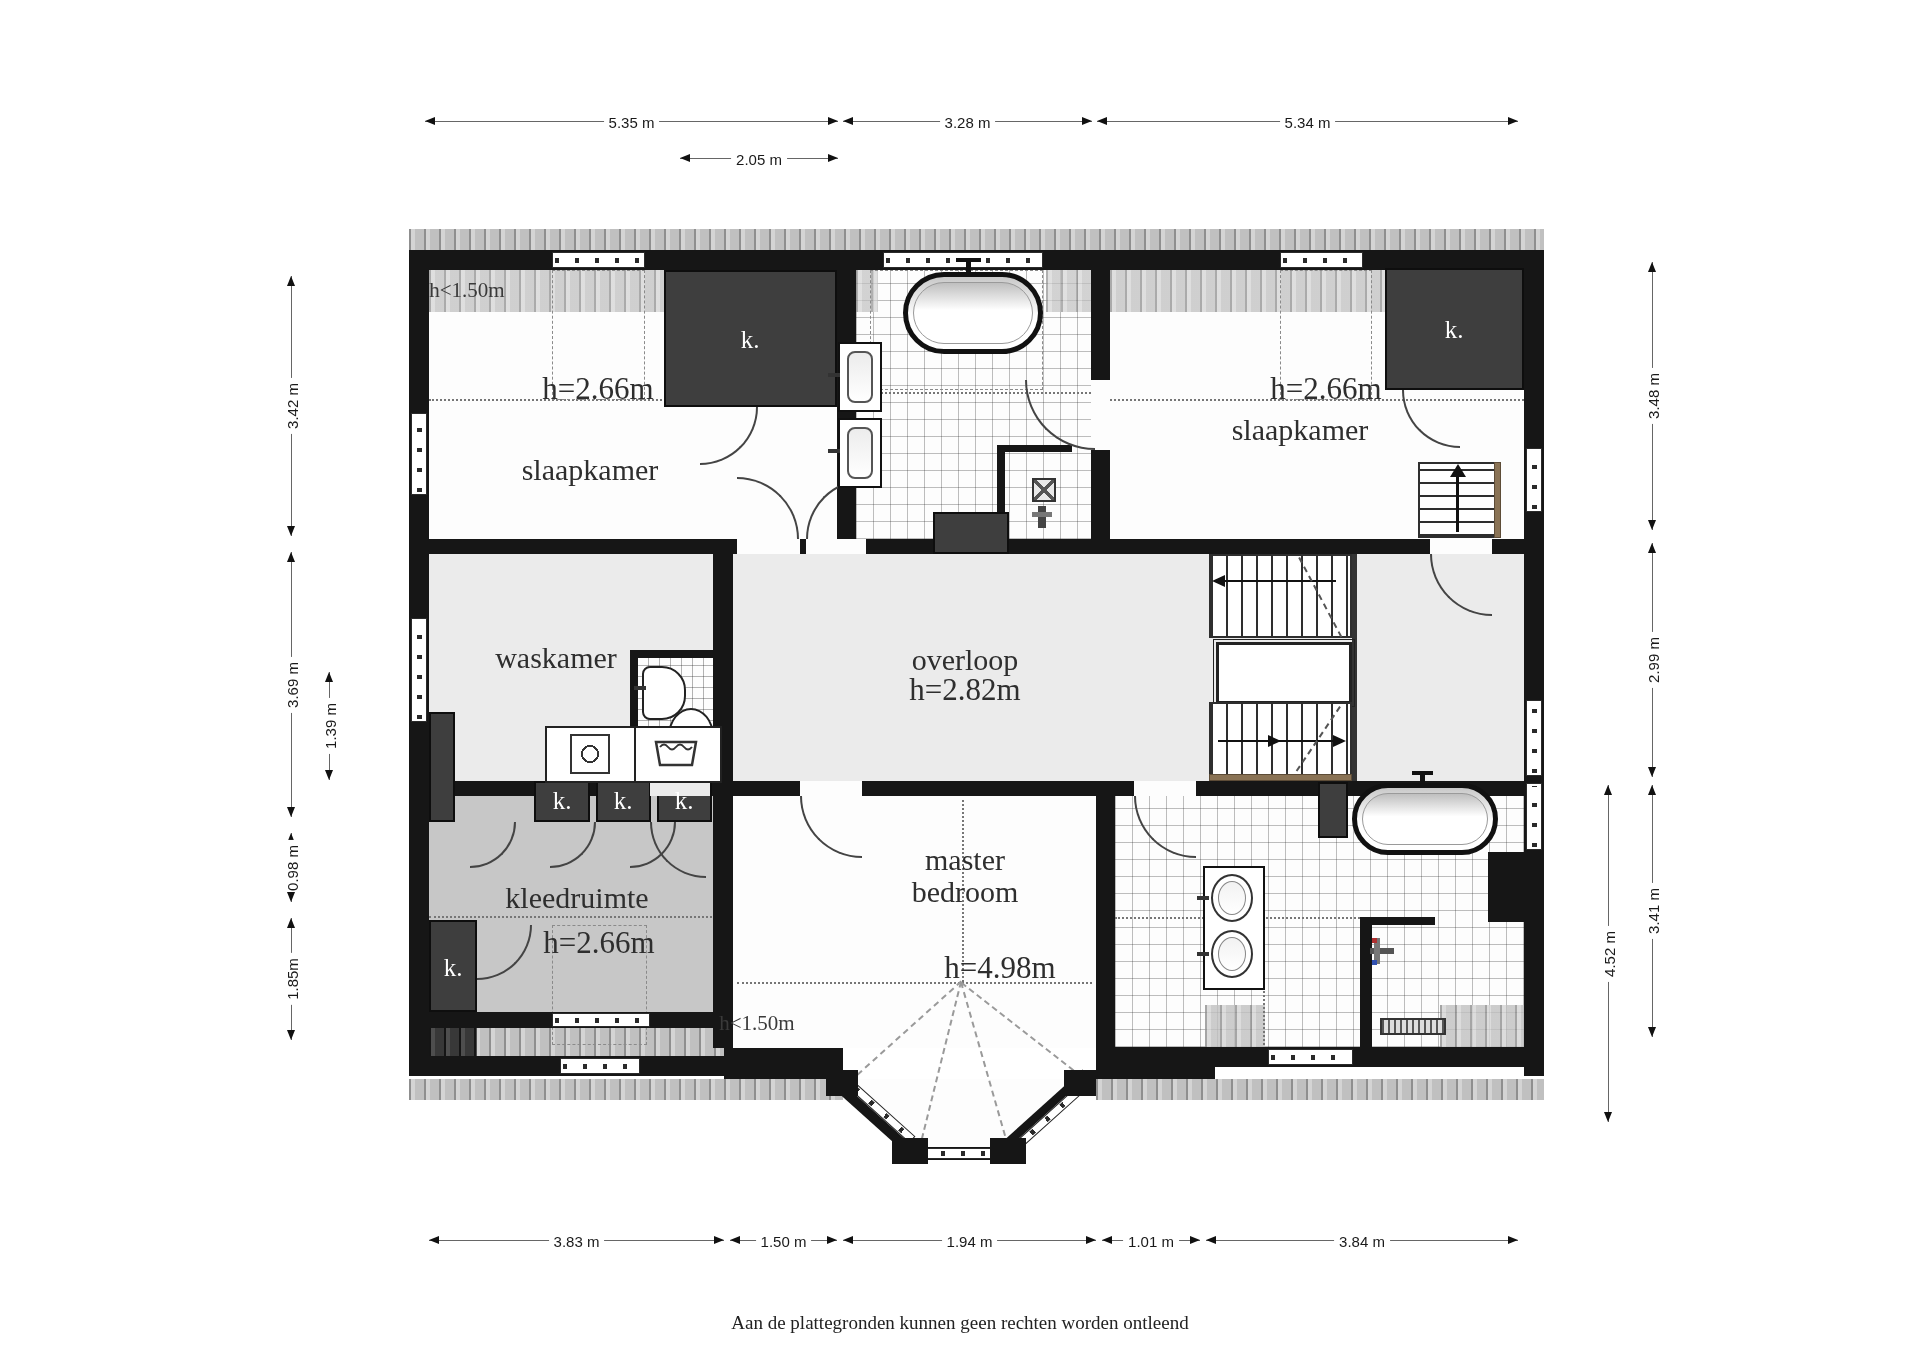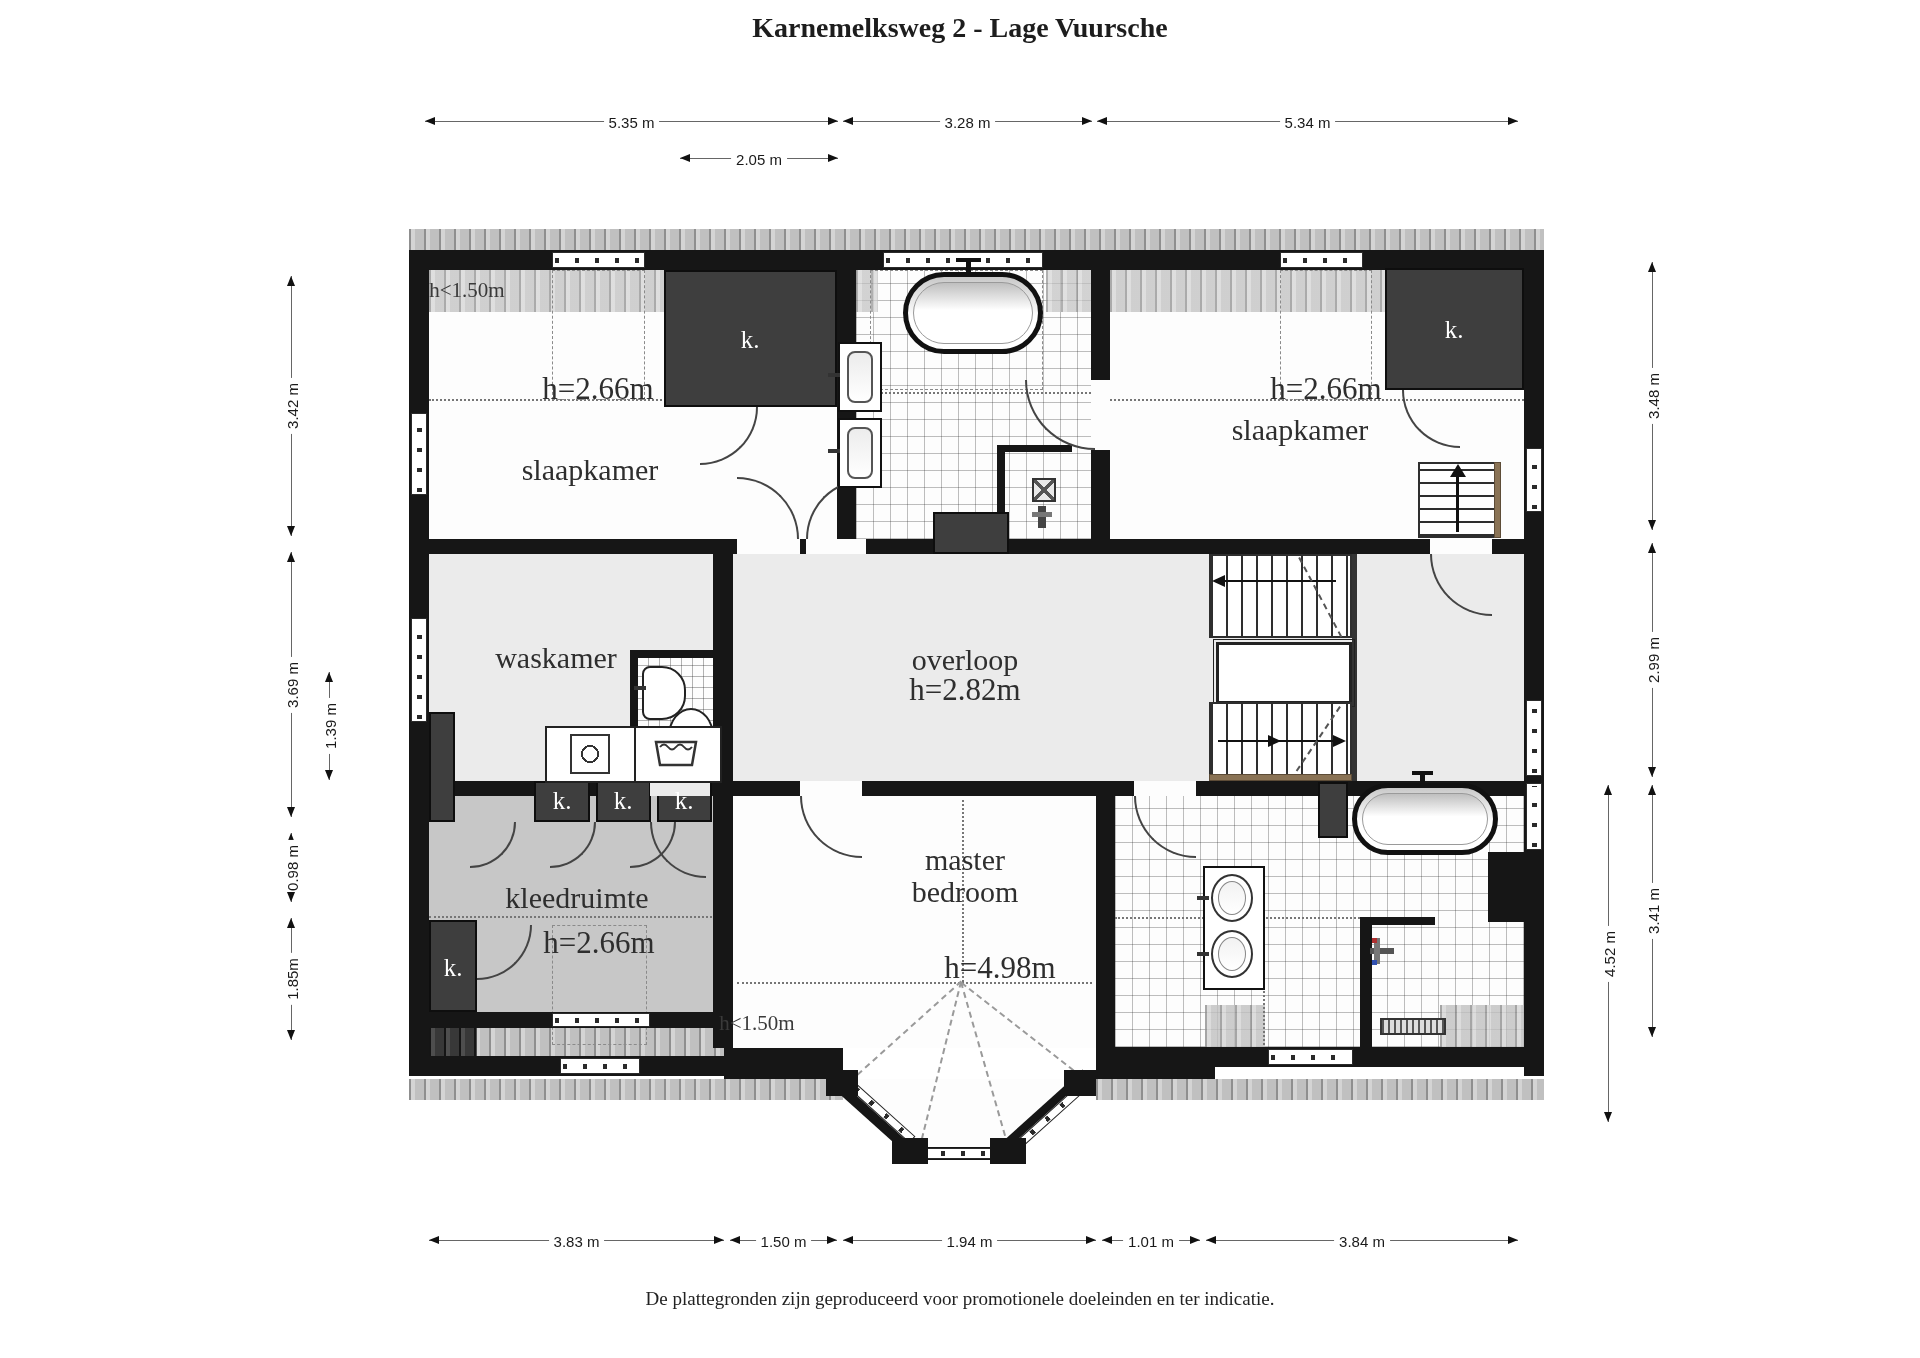--- a/index.html
+++ b/index.html
@@ -62,21 +62,20 @@
   .title1{position:absolute;left:0;width:1920px;text-align:center;top:12px;font-size:28px;font-weight:bold;color:#1d1d1d;}
   .title2{position:absolute;left:0;width:1920px;text-align:center;top:44px;font-size:28px;font-weight:bold;color:#1d1d1d;}
   .foot{position:absolute;left:0;width:1920px;text-align:center;font-size:19px;color:#222;}
   .tri{position:absolute;width:0;height:0;}
 </style>
 </head>
 <body>
 
 <div id="canvas">
 
-  <div class="title1">Karnemelksweg 2 - Lage Vuursche</div>
 
   <div class="dimh" style="left:425px;top:121px;width:413px">
       <span class="dlab">5.35 m</span>
     </div>
   <div class="dimh" style="left:843px;top:121px;width:249px">
       <span class="dlab">3.28 m</span>
     </div>
   <div class="dimh" style="left:1097px;top:121px;width:421px">
       <span class="dlab">5.34 m</span>
     </div>
@@ -319,15 +318,15 @@
   <div class="rlabel" style="left:965px;top:860px">master</div>
   <div class="rlabel" style="left:965px;top:892px">bedroom</div>
   <div class="hlabel" style="left:1000px;top:968px">h=4.98m</div>
   <div class="klabel" style="left:750px;top:340px">k.</div>
   <div class="klabel" style="left:1454px;top:330px">k.</div>
   <div class="klabel" style="left:562px;top:801px">k.</div>
   <div class="klabel" style="left:623px;top:801px">k.</div>
   <div class="klabel" style="left:684px;top:801px">k.</div>
   <div class="klabel" style="left:453px;top:968px">k.</div>
 
-  <div class="foot" style="top:1288px">De plattegronden zijn geproduceerd voor promotionele doeleinden en ter indicatie.</div>
+  <div class="foot" style="top:1312px">Aan de plattegronden kunnen geen rechten worden ontleend</div>
 
 </div>
 
 </body></html>

